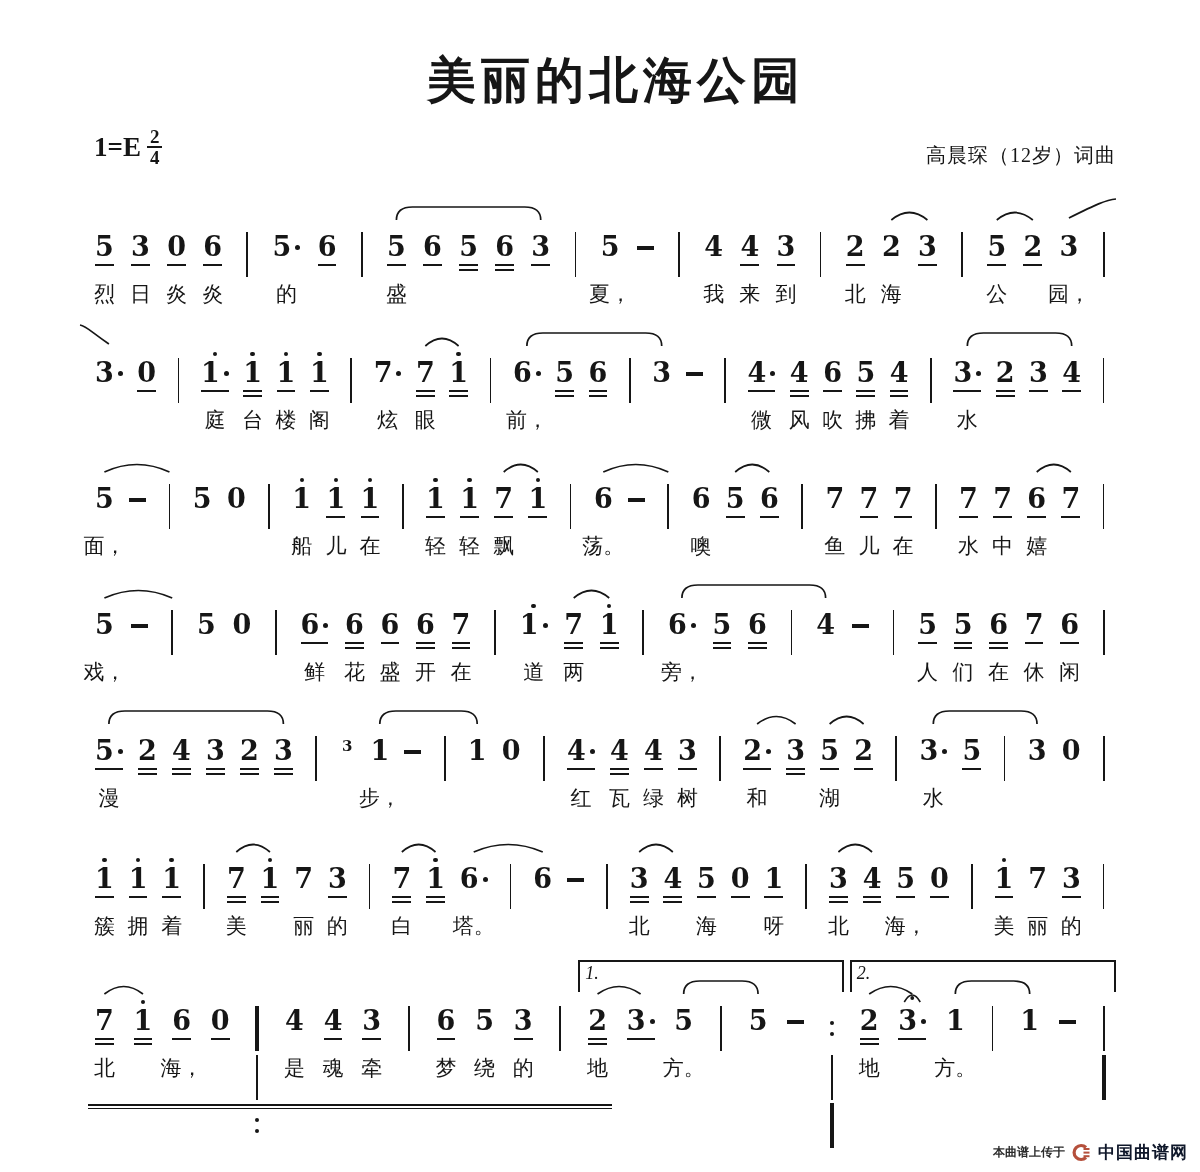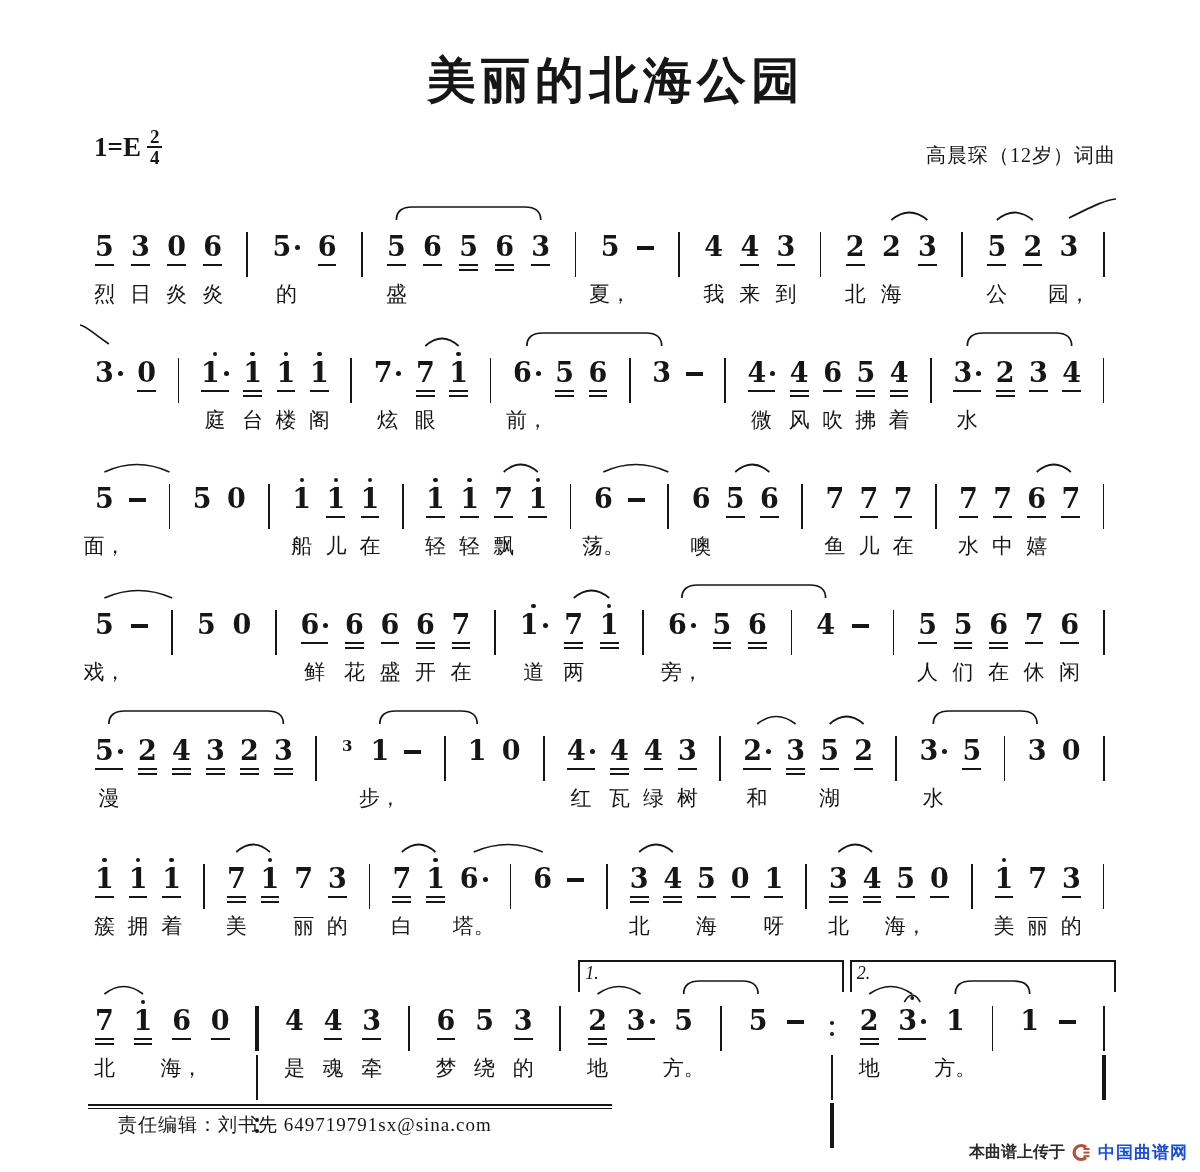--- a/index.html
+++ b/index.html
@@ -42,21 +42,21 @@
        font-size:21px;white-space:nowrap;font-weight:normal;}
   .arcs{position:absolute;left:0;top:0;pointer-events:none;}
   .volta{position:absolute;border-top:2px solid #161616;border-left:2px solid #161616;height:30px;}
   .volta.closed{border-right:2px solid #161616;}
   .volta .vlabel{position:absolute;left:5px;top:1px;font-style:italic;font-size:18px;}
   
   #divider{position:absolute;left:88px;top:1104px;width:524px;height:2px;
            border-top:2.5px solid #161616;border-bottom:1.5px solid #161616;}
   #editor{position:absolute;left:118px;top:1112px;font-size:19px;letter-spacing:1px;}
   #watermark{position:absolute;right:12px;top:1141px;display:flex;align-items:center;gap:7px;}
-  #wm-prefix{font-size:16px;color:#2b2b2b;font-weight:bold;}
+  #wm-prefix{font-size:12px;color:#2b2b2b;font-weight:bold;}
   #wm-site{font-size:17px;font-weight:bold;letter-spacing:1px;}
   #wm-logo{display:flex;align-items:center;}
 </style>
 </head>
 <body>
 
 <div id="sheet">
   <div id="title">美丽的北海公园</div>
 
   <div id="keysig">
@@ -1423,27 +1423,26 @@
         <div class="volta closed" style="left: 578.125px; width: 261.875px; top: 4px;">
           <span class="vlabel">1.</span>
         </div>
         <div class="volta closed" style="left: 849.781px; width: 261.875px; top: 4px;">
           <span class="vlabel">2.</span>
         </div>
       </div>
     </div>
 
   <div id="divider"></div>
-  <div id="editor">责任编辑：刘书先  649719791sx@sina.com</div>
 
   <div id="watermark">
     <span id="wm-prefix">本曲谱上传于</span>
     <span id="wm-logo">
       <svg width="19" height="19" viewBox="0 0 19 19">
         <path d="M14,4.5 A7,7 0 1 0 14,14.5" fill="none" stroke="#b5503c" stroke-width="3.2"></path>
         <rect x="11.5" y="5" width="6" height="2" fill="#b5503c"></rect>
         <rect x="11.5" y="8.6" width="6" height="2" fill="#b5503c"></rect>
         <rect x="11.5" y="12.2" width="6" height="2" fill="#b5503c"></rect>
       </svg>
     </span>
-    <span id="wm-site" style="color: #1d4ed8;">中国曲谱网</span>
+    <span id="wm-site" style="color: #0f172a;">中国曲谱网</span>
   </div>
 </div>
 
 </body></html>

